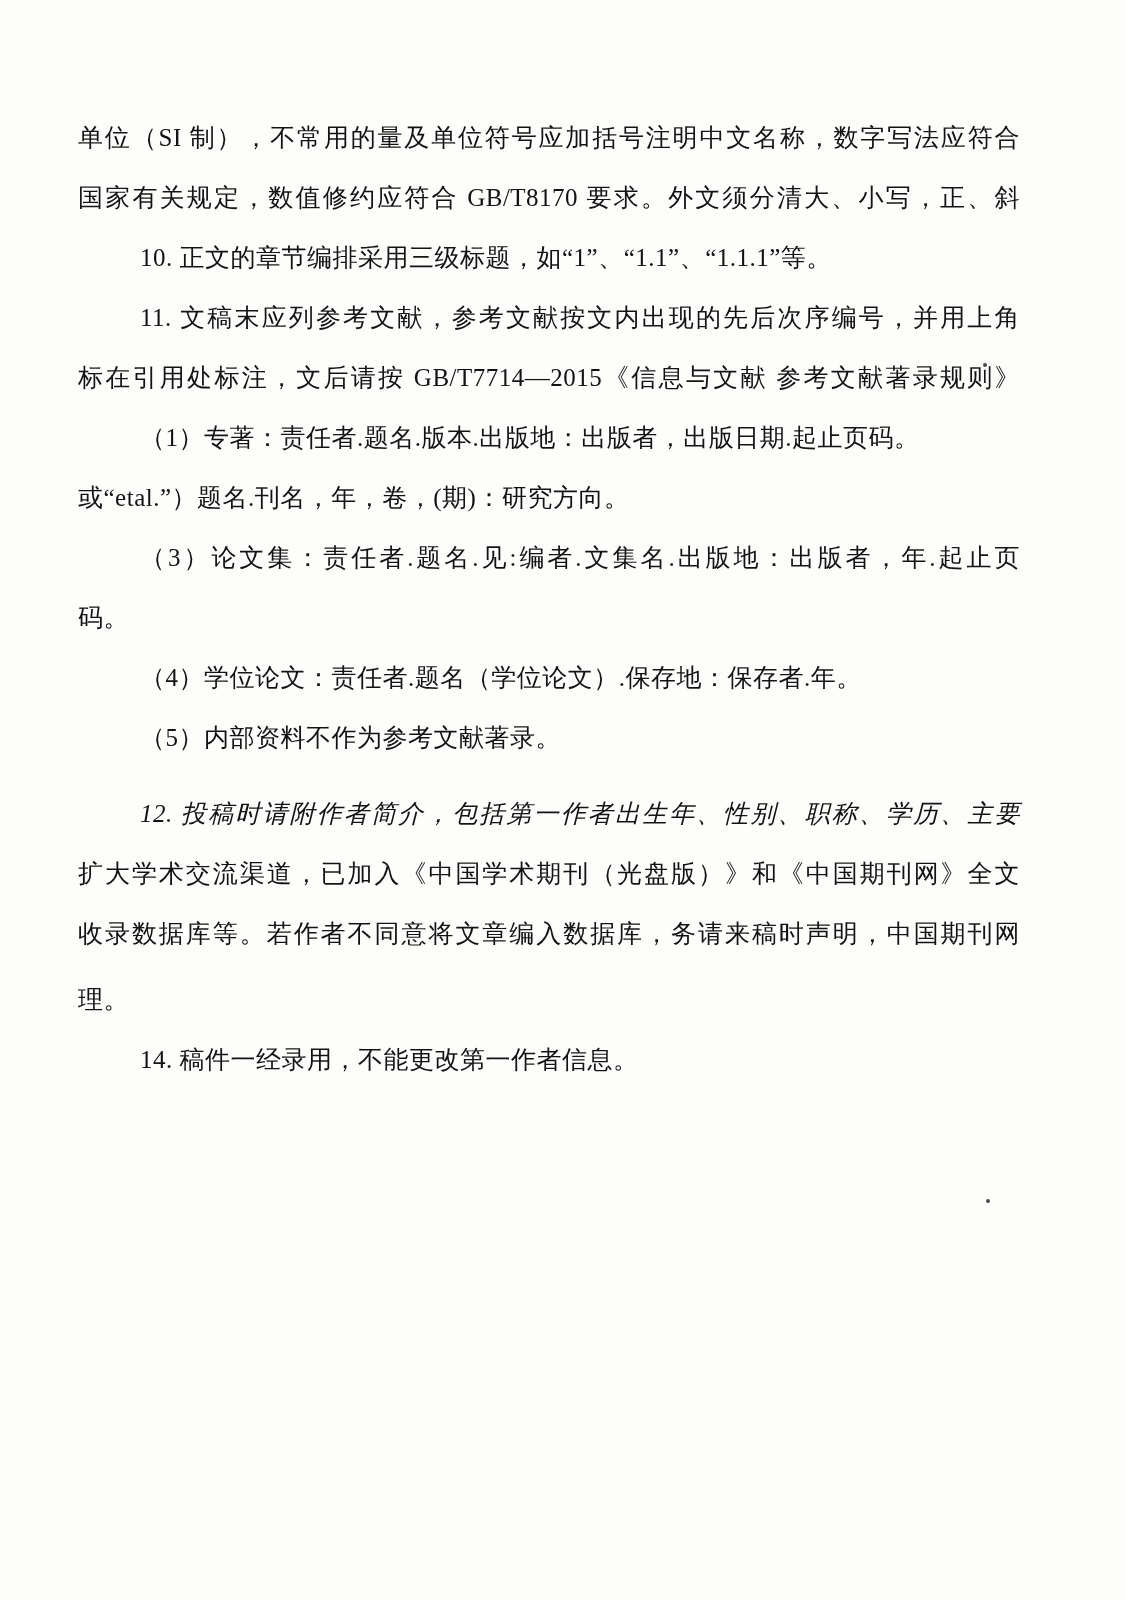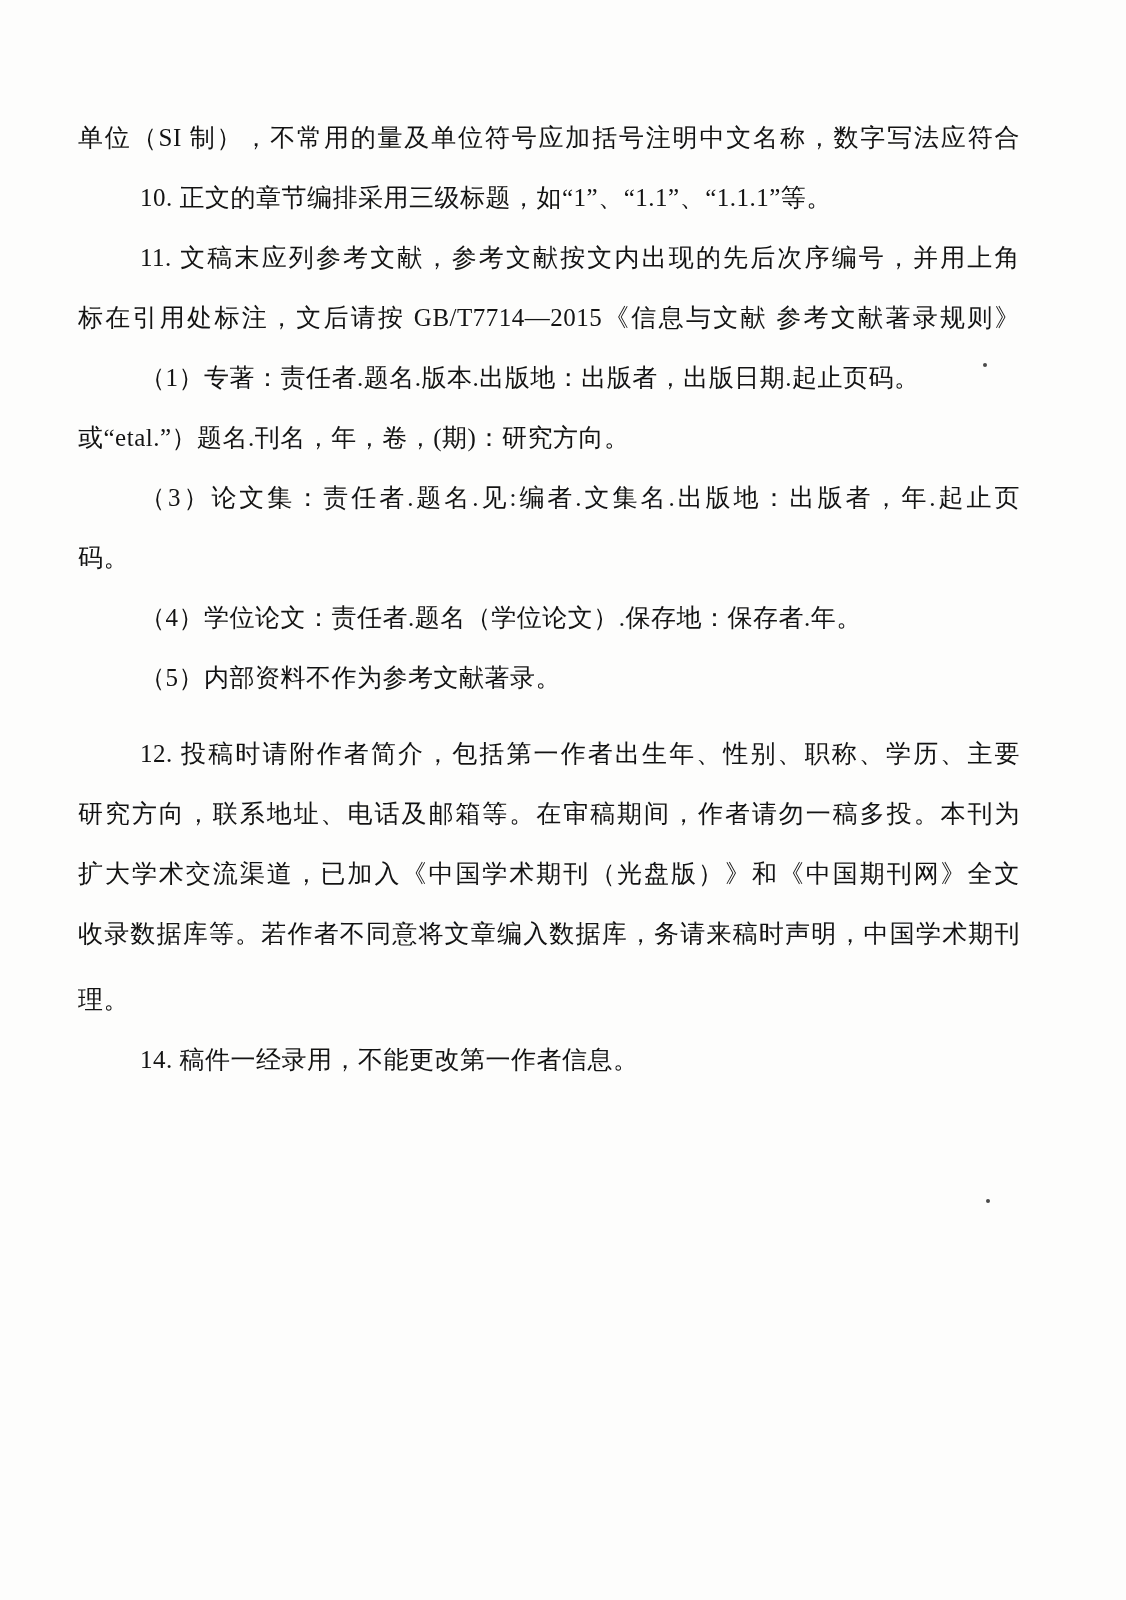--- a/index.html
+++ b/index.html
@@ -33,49 +33,49 @@
     overflow: visible;
     white-space: normal;
   }
   .line.j {
     text-align: justify;
     text-align-last: justify;
   }
   .line.ind {
     text-indent: 62px;
   }
-  .line.gap-lg { margin-top: 16px; }
+  .line.gap-lg { margin-top: 16px; font-style: italic; }
   .line.gap-sm { margin-top: 6px; }
   .speck {
     position: absolute;
     width: 4px;
     height: 4px;
     background: #4a4a4a;
     border-radius: 50%;
   }
   .speck-1 { left: 983px; top: 363px; }
   .speck-2 { left: 986px; top: 1199px; }
 </style>
 </head>
 <body>
 
 <div class="page">
   <div class="text-block">
     <div class="line j">单位（SI 制），不常用的量及单位符号应加括号注明中文名称，数字写法应符合</div>
+    <div class="line j">国家有关规定，数值修约应符合 GB/T8170 要求。外文须分清大、小写，正、斜</div>
     <div class="line ind">10. 正文的章节编排采用三级标题，如“1”、“1.1”、“1.1.1”等。</div>
     <div class="line j ind">11. 文稿末应列参考文献，参考文献按文内出现的先后次序编号，并用上角</div>
     <div class="line j">标在引用处标注，文后请按 GB/T7714—2015《信息与文献 参考文献著录规则》</div>
     <div class="line ind">（1）专著：责任者.题名.版本.出版地：出版者，出版日期.起止页码。</div>
     <div class="line">或“etal.”）题名.刊名，年，卷，(期)：研究方向。</div>
     <div class="line j ind">（3）论文集：责任者.题名.见:编者.文集名.出版地：出版者，年.起止页</div>
     <div class="line">码。</div>
     <div class="line ind">（4）学位论文：责任者.题名（学位论文）.保存地：保存者.年。</div>
     <div class="line ind">（5）内部资料不作为参考文献著录。</div>
     <div class="line j ind gap-lg">12. 投稿时请附作者简介，包括第一作者出生年、性别、职称、学历、主要</div>
-    <div class="line j">研究方向，联系地址、电话及邮箱等。在审稿期间，作者请勿一稿多投。本刊为</div>
     <div class="line j">扩大学术交流渠道，已加入《中国学术期刊（光盘版）》和《中国期刊网》全文</div>
-    <div class="line j">收录数据库等。若作者不同意将文章编入数据库，务请来稿时声明，中国学术期刊</div>
+    <div class="line j">收录数据库等。若作者不同意将文章编入数据库，务请来稿时声明，中国期刊网</div>
     <div class="line gap-sm">理。</div>
     <div class="line ind">14. 稿件一经录用，不能更改第一作者信息。</div>
   </div>
   <div class="speck speck-1"></div>
   <div class="speck speck-2"></div>
 </div>
 
 </body></html>

